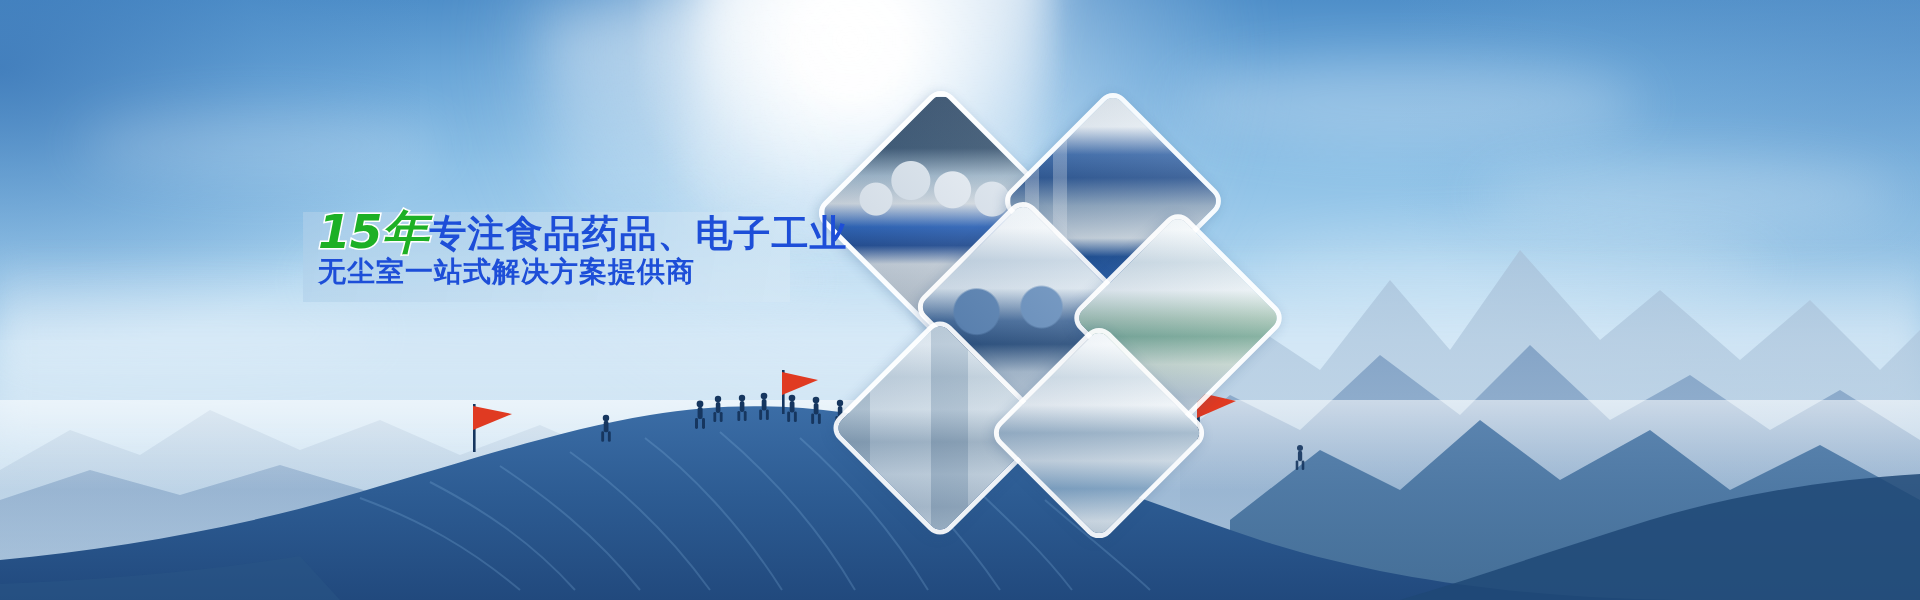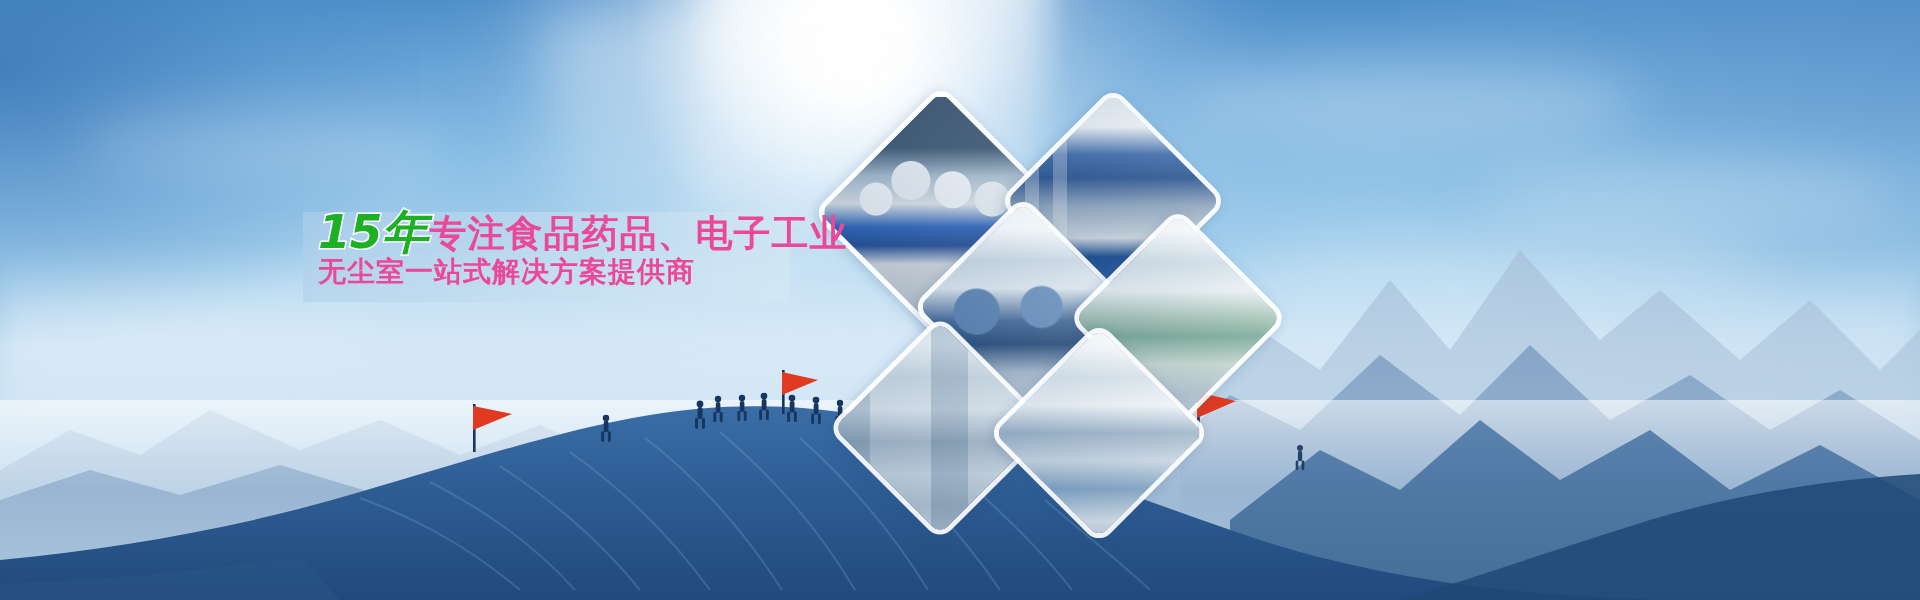--- a/index.html
+++ b/index.html
@@ -84,21 +84,21 @@
     font-weight:bold;font-style:italic;
     font-size:47px;color:#1db025;
     -webkit-text-stroke:3px #ffffff;
     paint-order:stroke fill;
     letter-spacing:-1px;
     margin-right:2px;
     position:relative;top:3px;
   }
   .blue-text{
     font-family:Liberation Serif, serif;
-    font-weight:bold;color:#ec4899;letter-spacing:1px;
+    font-weight:bold;color:#1d4ed8;letter-spacing:1px;
   }
 
   
   .diamonds{position:absolute;left:840px;top:92px;width:440px;height:380px;}
   .dia{
     position:absolute;width:160px;height:160px;
     transform:rotate(45deg);
     border:5px solid rgba(255,255,255,.92);
     border-radius:16px;
     overflow:hidden;

